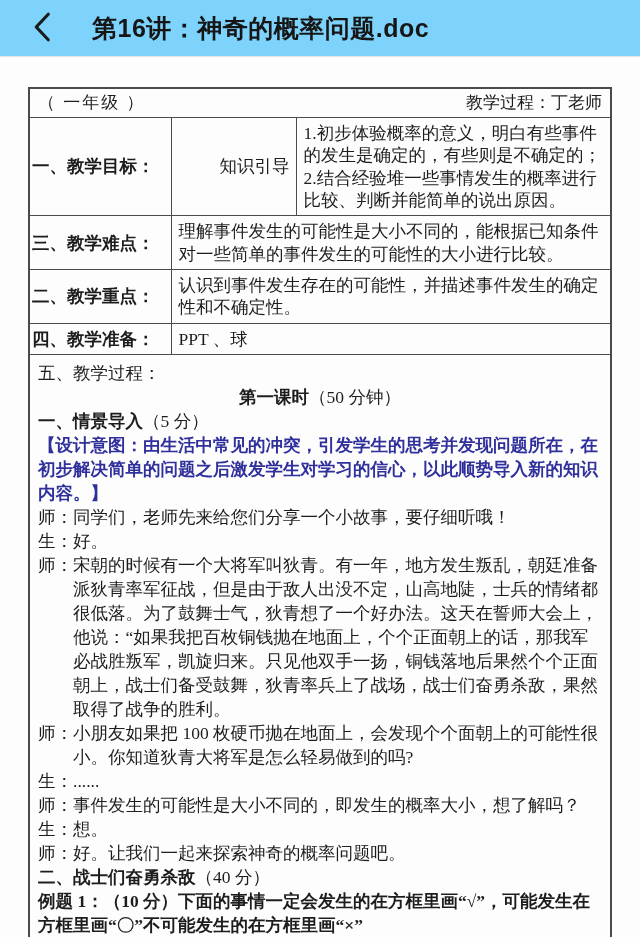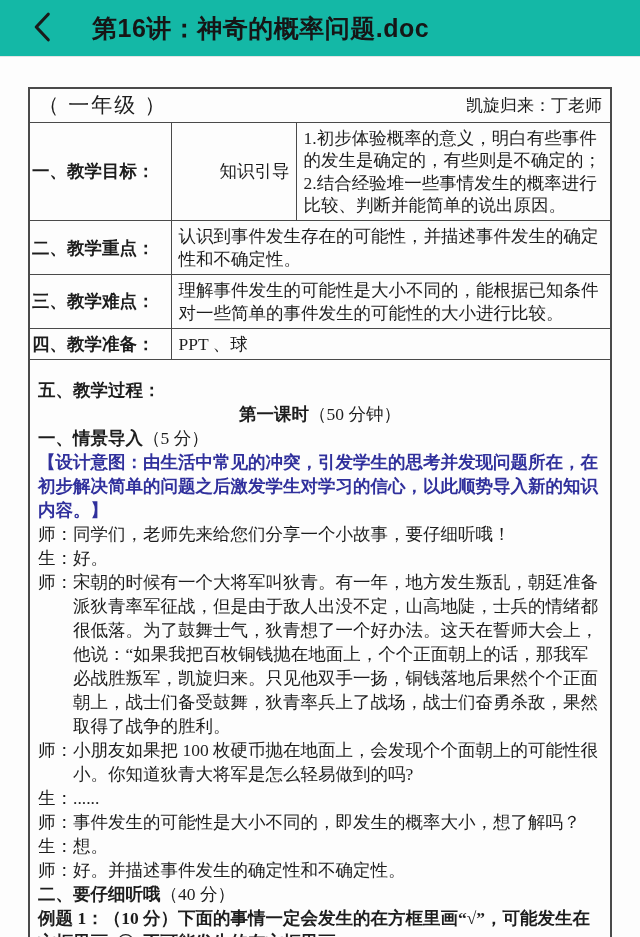--- a/index.html
+++ b/index.html
@@ -7,21 +7,21 @@
   html, body { margin: 0; padding: 0; }
   body {
     width: 640px; height: 937px; overflow: hidden;
     background: #fdfdfd;
     font-family: "Liberation Sans", sans-serif;
     color: var(--ink);
   }
 
   
   .app-header {
-    height: 57px; background: #14b8a6;
+    height: 57px; background: #7dd3fc;
     display: flex; align-items: center;
     padding-left: 32px;
     border-bottom: 1px solid #e4e4e4;
   }
   .back-btn {
     width: 26px; height: 34px; display: flex; align-items: center;
     cursor: pointer; background: none; border: none; padding: 0;
   }
   .app-title {
     margin-left: 34px;
@@ -45,41 +45,41 @@
   td {
     border: 1px solid var(--line);
     font-size: 17.5px;
     line-height: 1.28;
     padding: 2px 6px;
     vertical-align: middle;
   }
 
   .meta-cell { padding: 3px 8px; }
   .meta-row-inner { display: flex; justify-content: space-between; align-items: center; }
-  .meta-grade { font-size: 21px; letter-spacing: 2px; }
+  .meta-grade { font-size: 17px; letter-spacing: 2px; }
   .meta-teacher { font-size: 17px; }
 
   .title-cell {
     text-align: center; font-weight: bold; font-size: 18px;
     padding: 3px 6px;
   }
 
   td.label-cell {
     font-weight: bold; font-size: 17.5px;
     padding-left: 2px; white-space: nowrap;
     width: 142px;
   }
   td.mid-cell { text-align: right; width: 125px; }
   td.content-cell { padding: 4px 7px; }
   .goal-item { margin: 0; }
 
   
   td.process-cell { padding: 6px 8px 12px 8px; vertical-align: top; }
   .p-line { line-height: 24px; }
-  .p-heading { font-weight: bold; margin-top: 12px; }
+  .p-heading { font-weight: normal; }
   .p-center { text-align: center; }
   .p-center .seg-bold { font-weight: bold; }
   .p-sub .seg-bold { font-weight: bold; font-family: Liberation Serif, serif; }
   .p-note { color: var(--accent); font-weight: 600; }
   .p-dialog { padding-left: 2em; text-indent: -2em; }
   .p-example { font-weight: bold; }
 </style>
 </head>
 <body>
 
@@ -100,43 +100,43 @@
         <col style="width:142px">
         <col style="width:125px">
         <col>
       </colgroup>
 
     <tbody>
         <tr>
       <td colspan="3" class="meta-cell">
         <div class="meta-row-inner">
           <span class="meta-grade">（ 一年级 ）</span>
-          <span class="meta-teacher">凯旋归来：丁老师</span>
+          <span class="meta-teacher">教学过程：丁老师</span>
         </div>
       </td>
     </tr>
 
 
     <tr>
       <td class="label-cell">一、教学目标：</td>
       <td class="mid-cell">知识引导</td>
       <td class="content-cell">
         <div class="goal-item">1.初步体验概率的意义，明白有些事件的发生是确定的，有些则是不确定的；</div>
         <div class="goal-item">2.结合经验堆一些事情发生的概率进行比较、判断并能简单的说出原因。</div>
       </td>
     </tr>
 
     <tr>
-      <td class="label-cell">二、教学重点：</td>
-      <td colspan="2" class="content-cell">认识到事件发生存在的可能性，并描述事件发生的确定性和不确定性。</td>
+      <td class="label-cell">三、教学难点：</td>
+      <td colspan="2" class="content-cell">理解事件发生的可能性是大小不同的，能根据已知条件对一些简单的事件发生的可能性的大小进行比较。</td>
     </tr>
 
     <tr>
-      <td class="label-cell">三、教学难点：</td>
-      <td colspan="2" class="content-cell">理解事件发生的可能性是大小不同的，能根据已知条件对一些简单的事件发生的可能性的大小进行比较。</td>
+      <td class="label-cell">二、教学重点：</td>
+      <td colspan="2" class="content-cell">认识到事件发生存在的可能性，并描述事件发生的确定性和不确定性。</td>
     </tr>
 
     <tr>
       <td class="label-cell">四、教学准备：</td>
       <td colspan="2" class="content-cell">PPT 、球</td>
     </tr>
 
     <tr>
       <td colspan="3" class="process-cell">
         <div class="p-line p-heading">五、教学过程：</div>
@@ -151,24 +151,24 @@
 
         <div class="p-line p-note">【设计意图：由生活中常见的冲突，引发学生的思考并发现问题所在，在初步解决简单的问题之后激发学生对学习的信心，以此顺势导入新的知识内容。】</div>
 
         <div class="p-line p-dialog"><span>师：</span><span>同学们，老师先来给您们分享一个小故事，要仔细听哦！</span></div>
         <div class="p-line p-dialog"><span>生：</span><span>好。</span></div>
         <div class="p-line p-dialog"><span>师：</span><span>宋朝的时候有一个大将军叫狄青。有一年，地方发生叛乱，朝廷准备派狄青率军征战，但是由于敌人出没不定，山高地陡，士兵的情绪都很低落。为了鼓舞士气，狄青想了一个好办法。这天在誓师大会上，他说：“如果我把百枚铜钱抛在地面上，个个正面朝上的话，那我军必战胜叛军，凯旋归来。只见他双手一扬，铜钱落地后果然个个正面朝上，战士们备受鼓舞，狄青率兵上了战场，战士们奋勇杀敌，果然取得了战争的胜利。</span></div>
         <div class="p-line p-dialog"><span>师：</span><span>小朋友如果把 100 枚硬币抛在地面上，会发现个个面朝上的可能性很小。你知道狄青大将军是怎么轻易做到的吗?</span></div>
         <div class="p-line p-dialog"><span>生：</span><span>......</span></div>
         <div class="p-line p-dialog"><span>师：</span><span>事件发生的可能性是大小不同的，即发生的概率大小，想了解吗？</span></div>
         <div class="p-line p-dialog"><span>生：</span><span>想。</span></div>
-        <div class="p-line p-dialog"><span>师：</span><span>好。并描述事件发生的确定性和不确定性。</span></div>
+        <div class="p-line p-dialog"><span>师：</span><span>好。让我们一起来探索神奇的概率问题吧。</span></div>
 
         <div class="p-line p-sub">
-          <span class="seg-bold">二、要仔细听哦</span><span>（40 分）</span>
+          <span class="seg-bold">二、战士们奋勇杀敌</span><span>（40 分）</span>
         </div>
 
         <div class="p-line p-example">例题 1：（10 分）下面的事情一定会发生的在方框里画“√”，可能发生在方框里画“〇”不可能发生的在方框里画“×”</div>
       </td>
     </tr>
   </tbody>
     </table>
 </div>
 
 </body></html>

